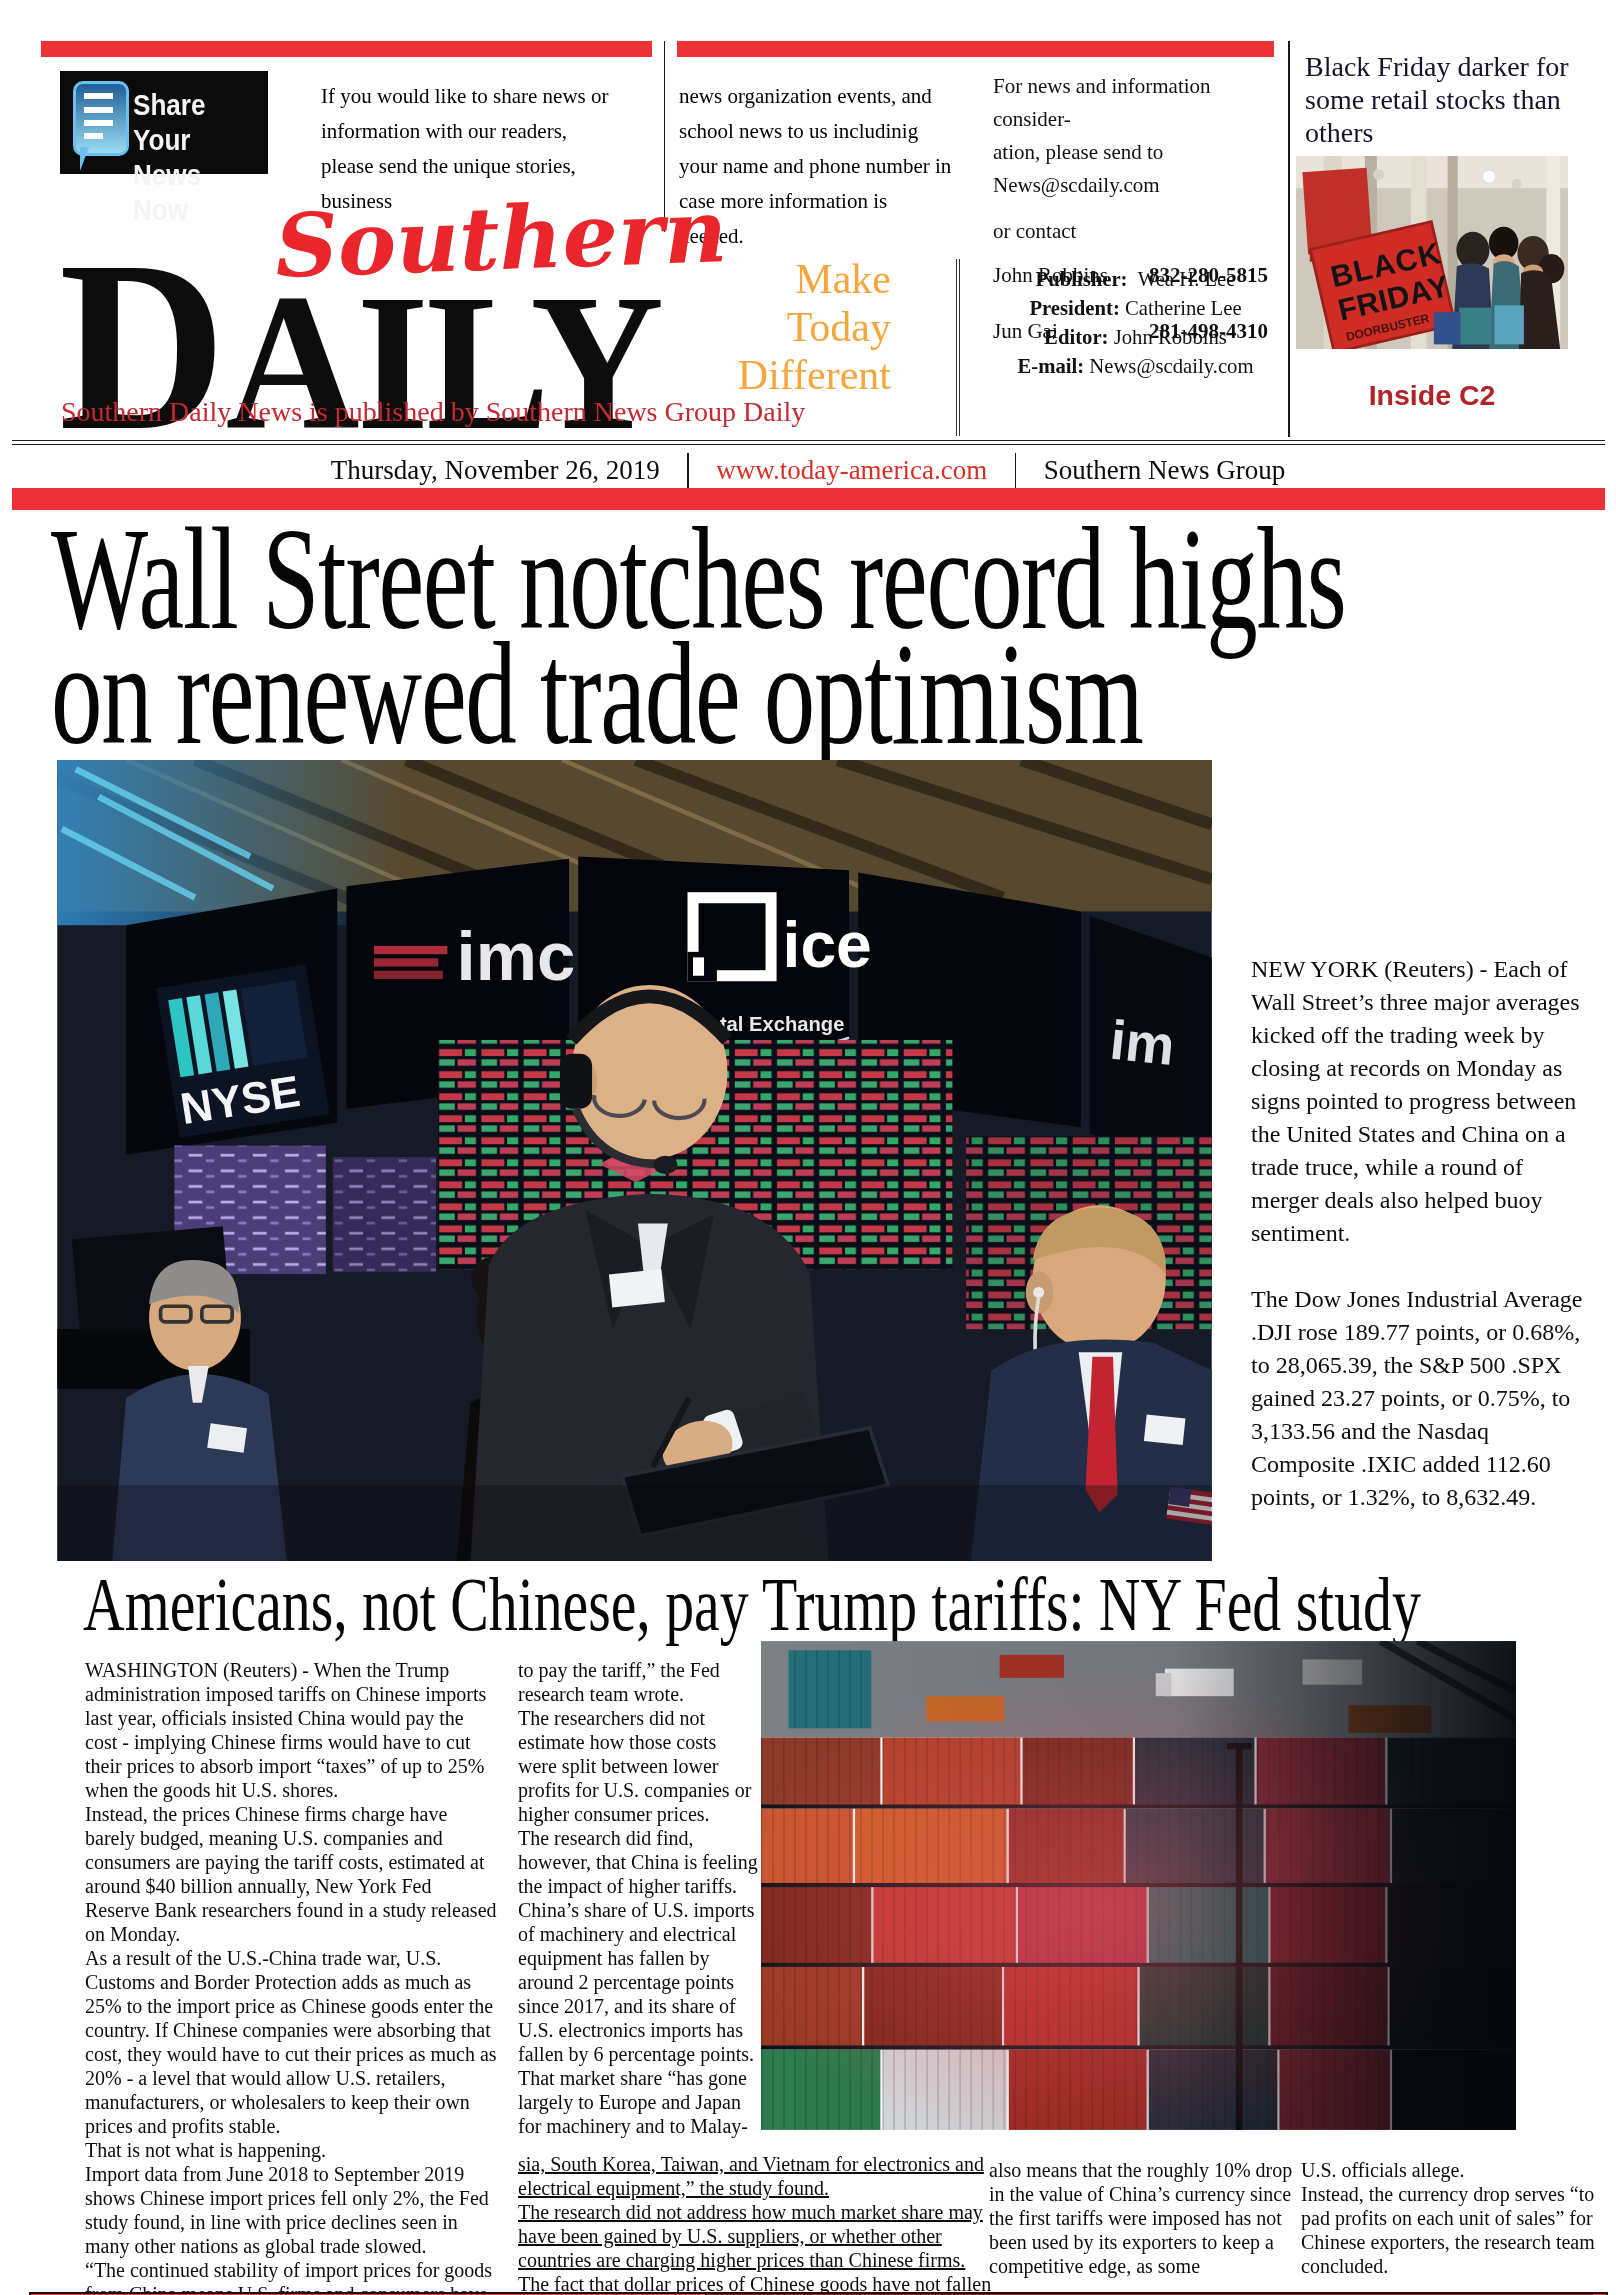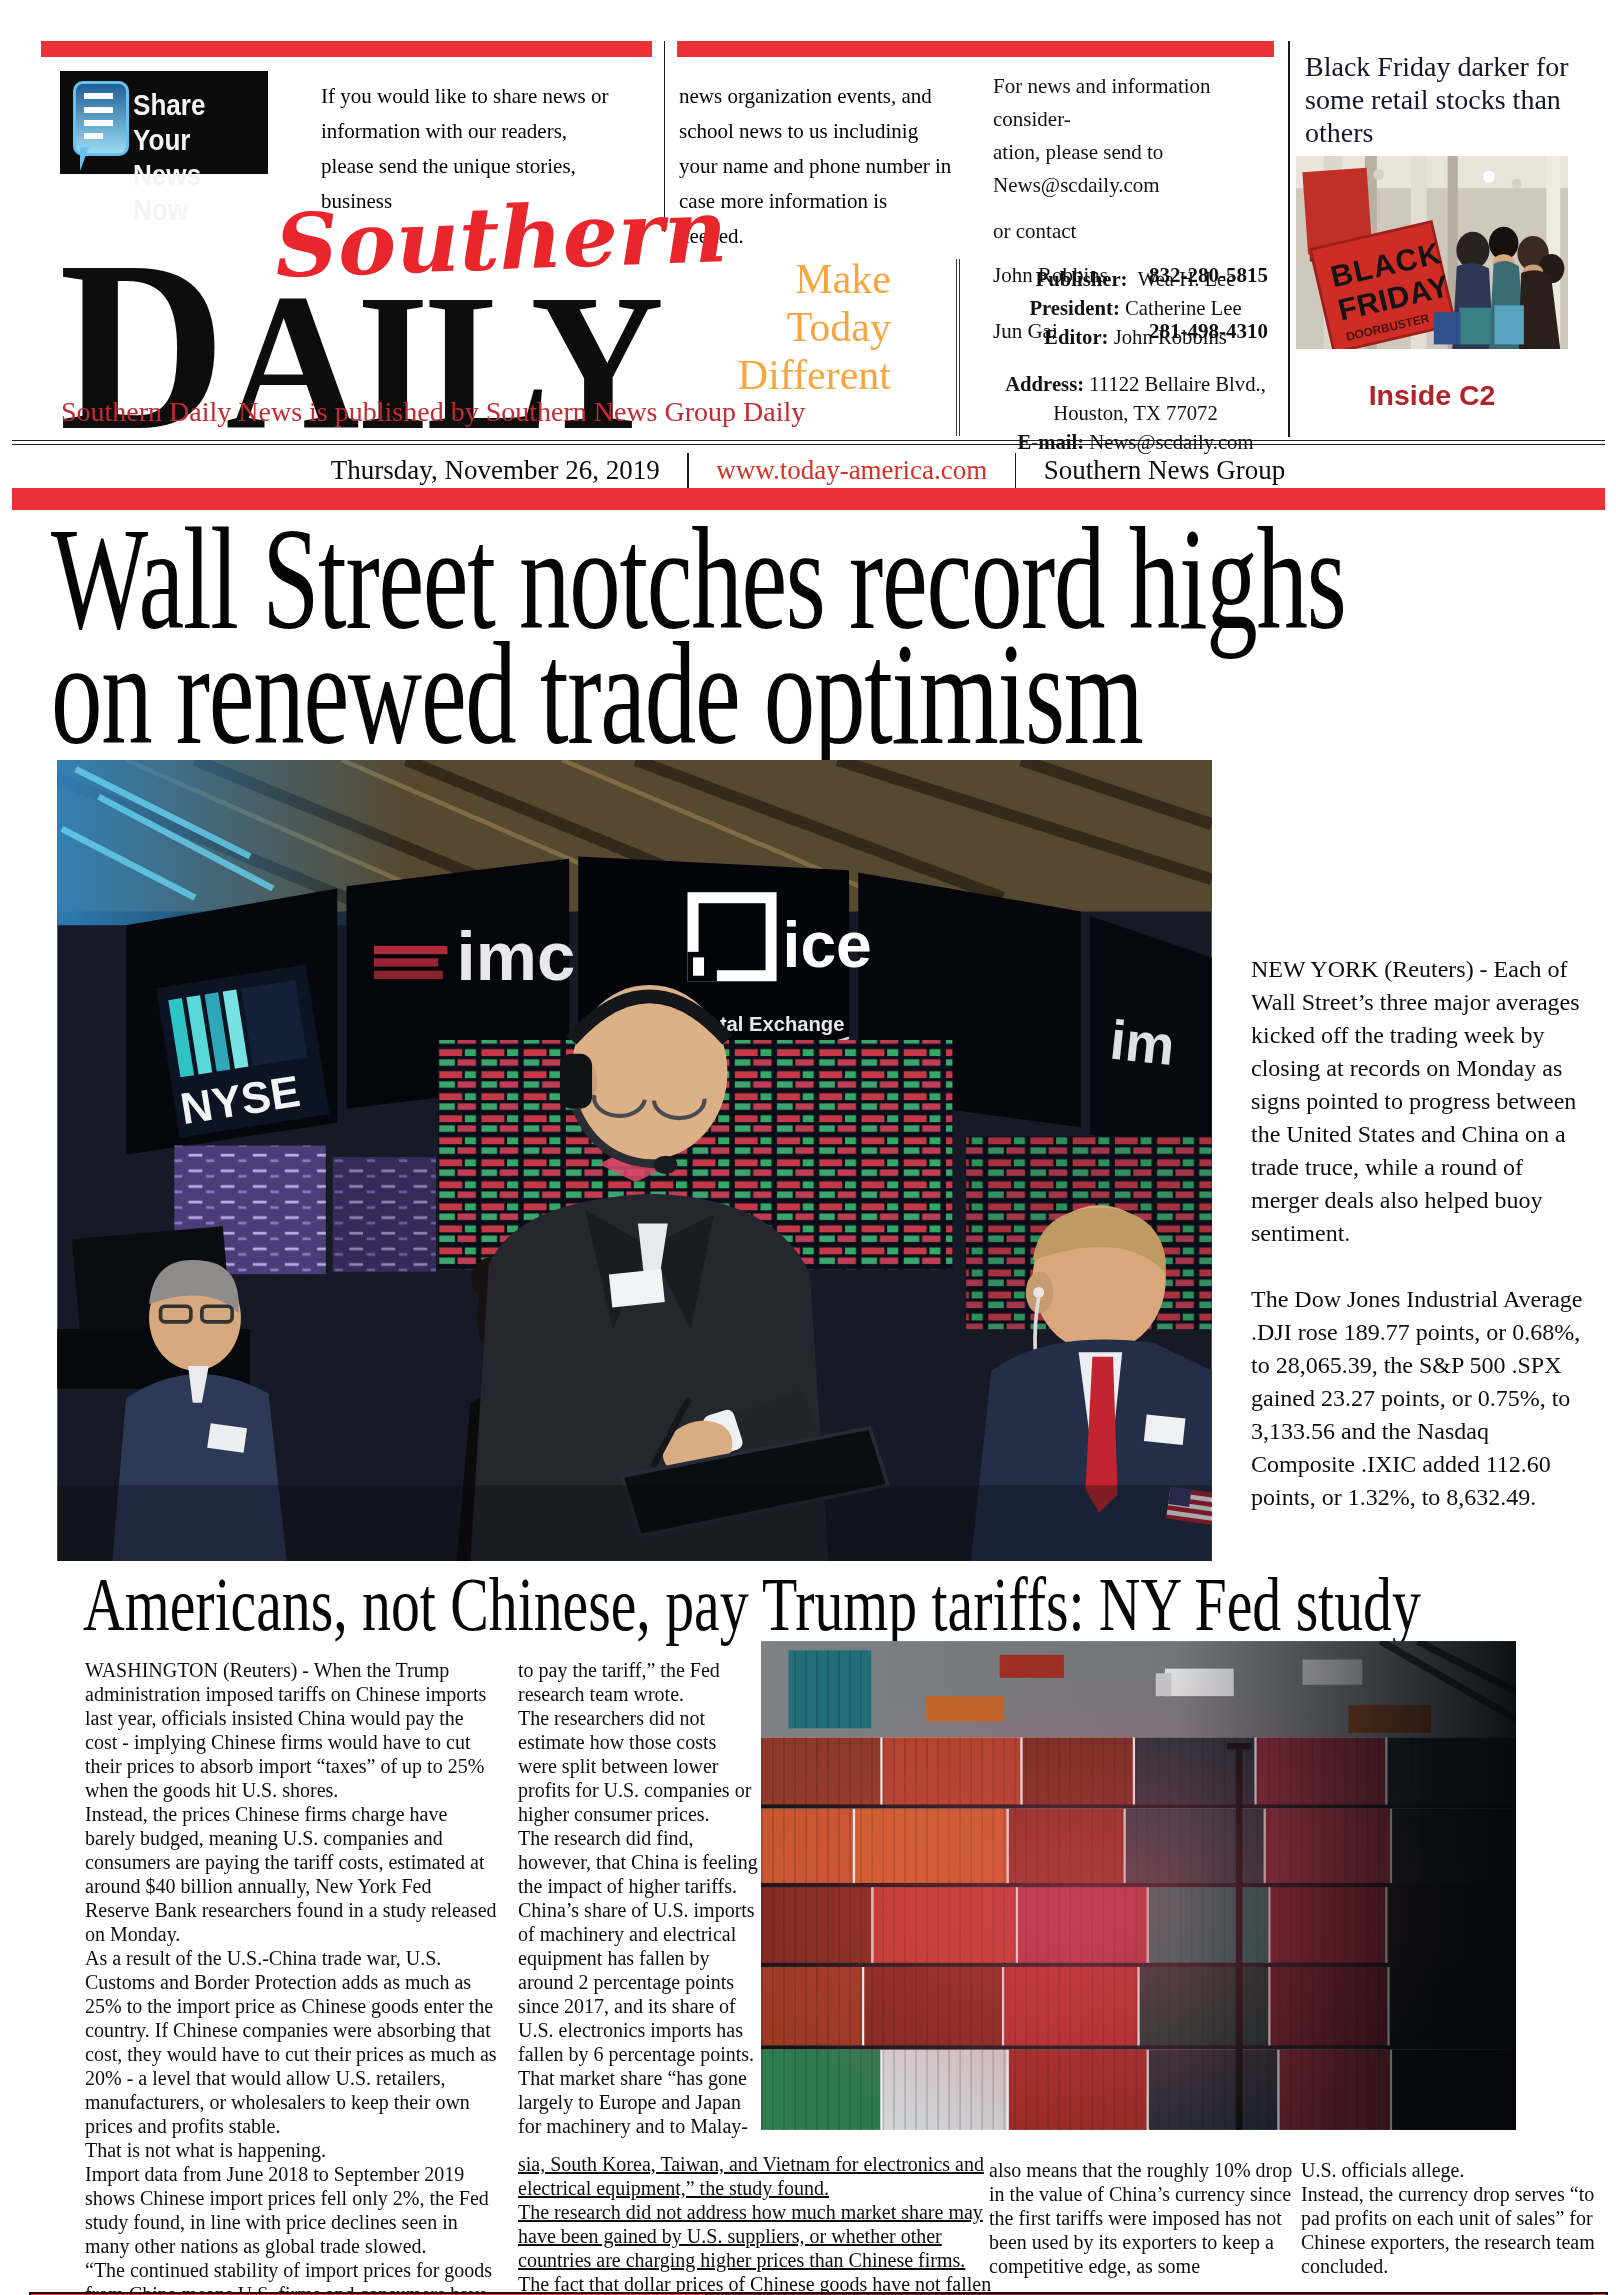--- a/index.html
+++ b/index.html
@@ -70,21 +70,20 @@
     <div class="contactrow" style="margin-top:23px;">
       <span class="nm">Jun Gai</span>
       <span class="ph">281-498-4310</span>
     </div>
   </div>
 
   <div class="abs" style="left:993px;top:265px;width:285px;">
     <div class="publine"><b>Publisher:</b>&nbsp;&nbsp;<span>Wea H. Lee</span></div>
     <div class="publine"><b>President:</b>&nbsp;<span>Catherine Lee</span></div>
     <div class="publine"><b>Editor:</b>&nbsp;<span>John Robbins</span></div>
-    <div class="publine" style="margin-top:18.4px;"><b>Address:</b>&nbsp;<span>11122 Bellaire Blvd., Houston, TX 77072</span></div>
     <div class="publine"><b>E-mail:</b>&nbsp;<span>News@scdaily.com</span></div>
   </div>
 
   <div class="abs bf-head" style="left:1305px;top:50px;width:294px;">Black Friday darker for some retail stocks than others</div>
 
   <svg class="abs" style="left:1296px;top:156px;" width="272" height="193" viewBox="0 0 592 420">
     <rect width="592" height="420" fill="#cfc8bc"></rect>
     <rect x="0" y="0" width="592" height="70" fill="#e9e4da"></rect>
     <rect x="60" y="0" width="40" height="420" fill="#dcd6c9"></rect>
     <rect x="150" y="0" width="26" height="420" fill="#b8b1a2"></rect>

